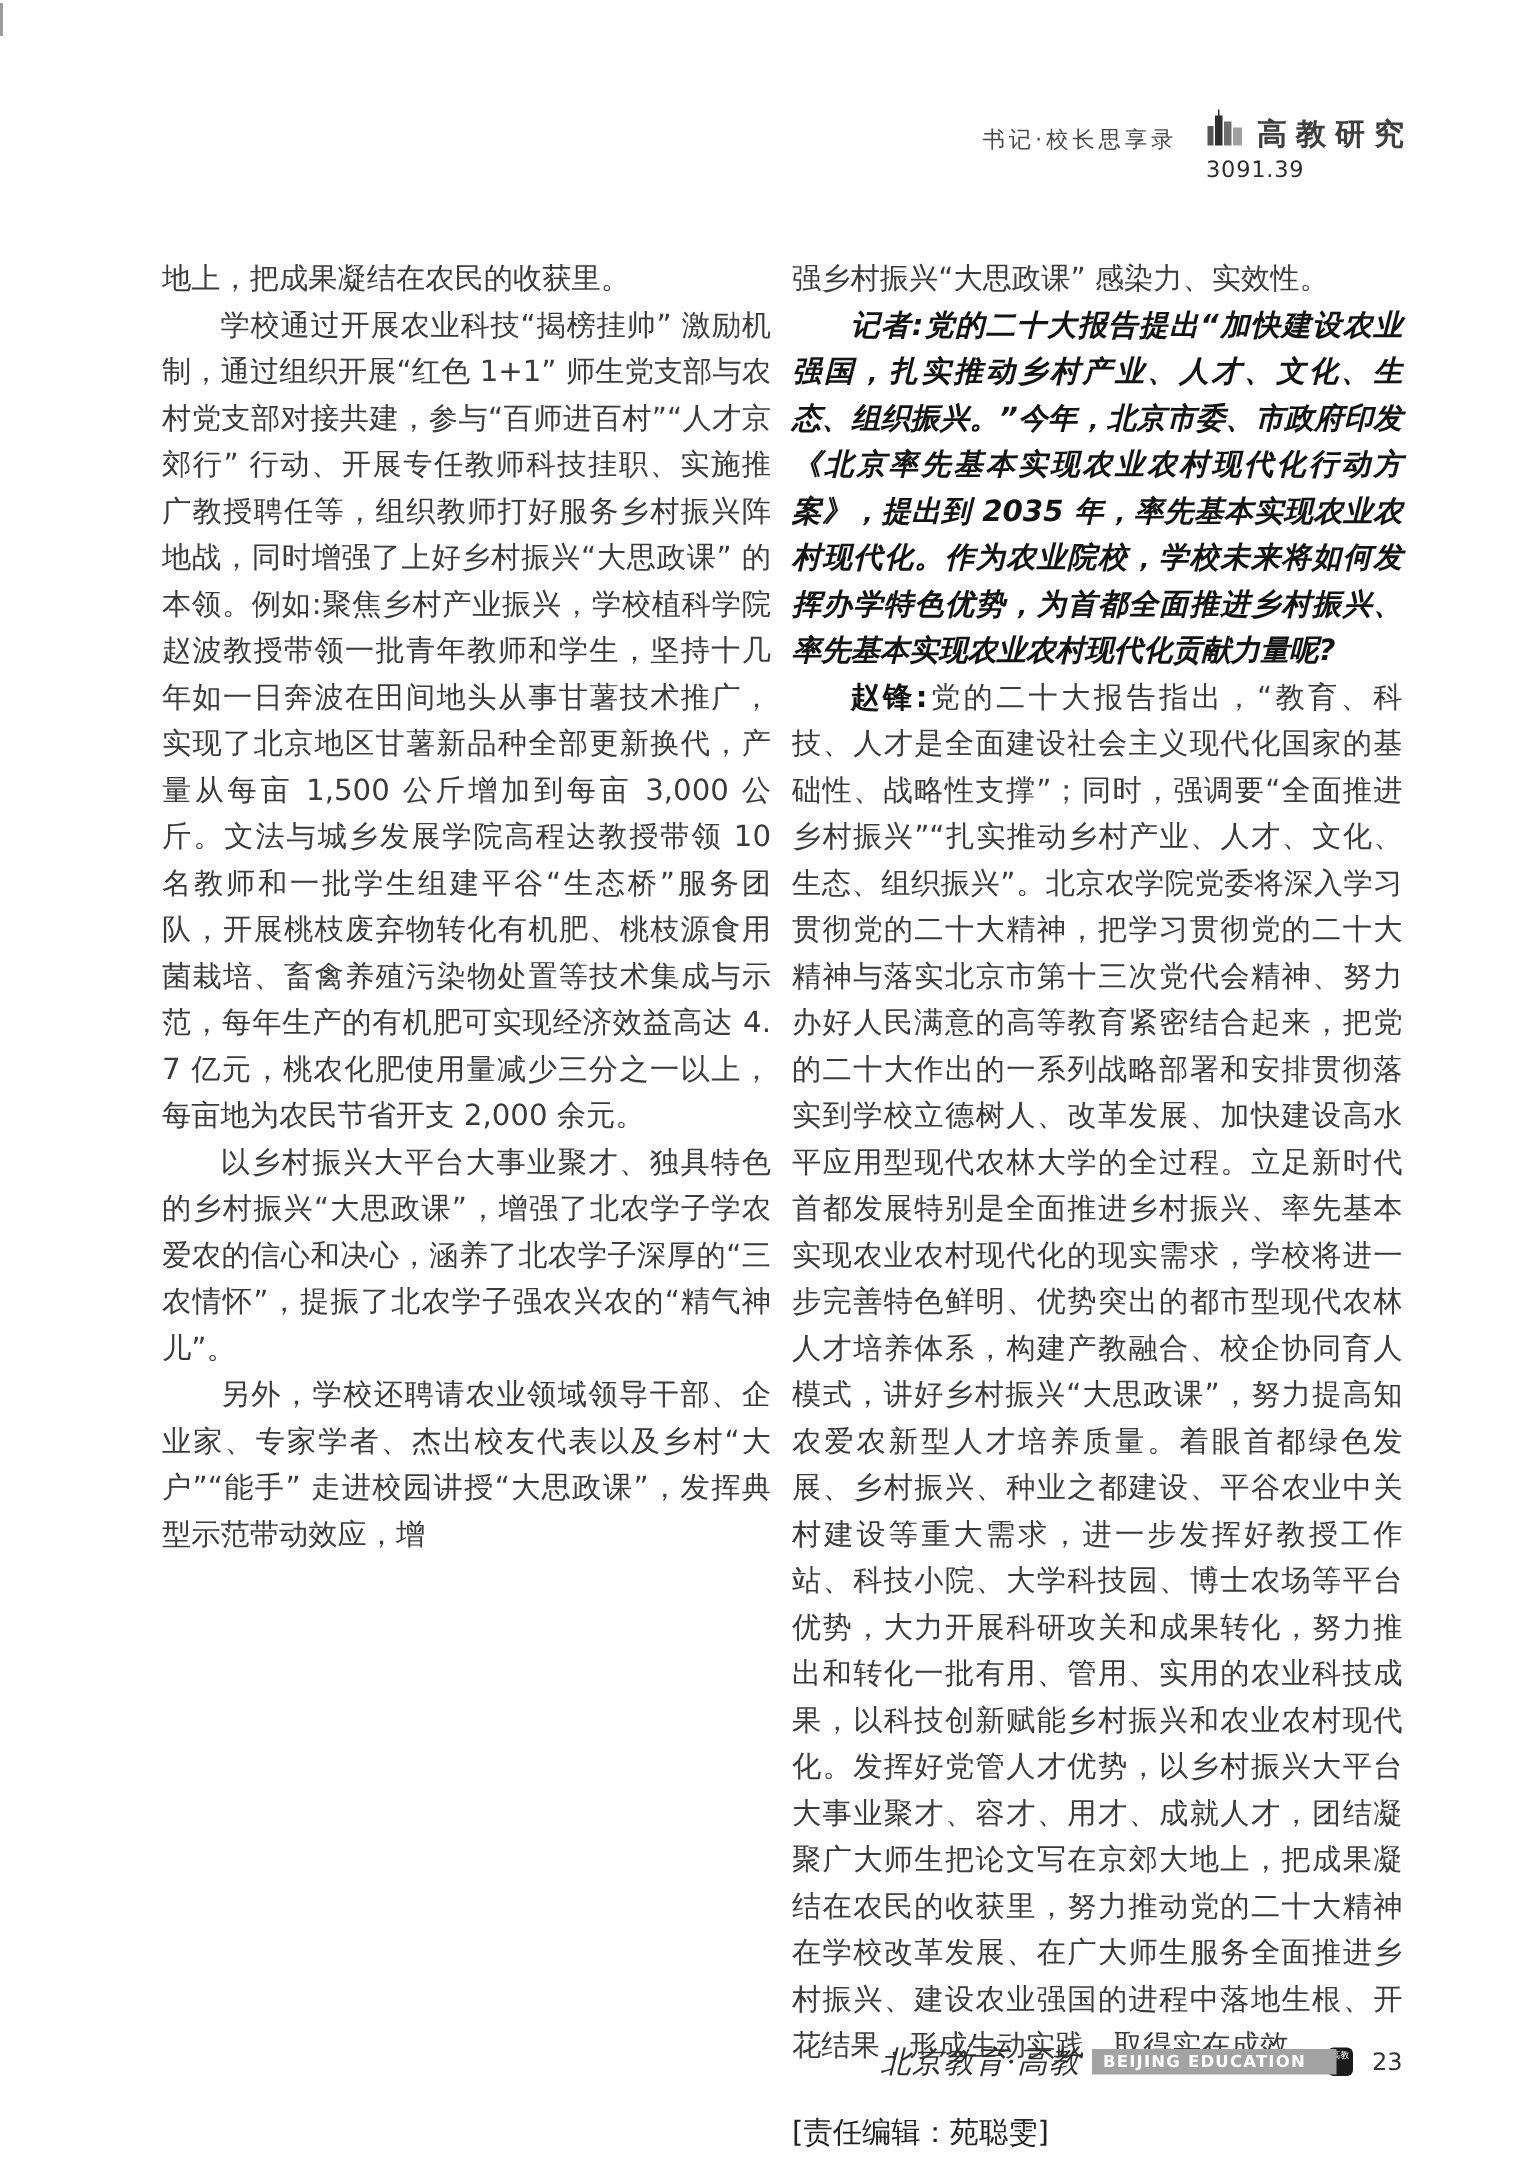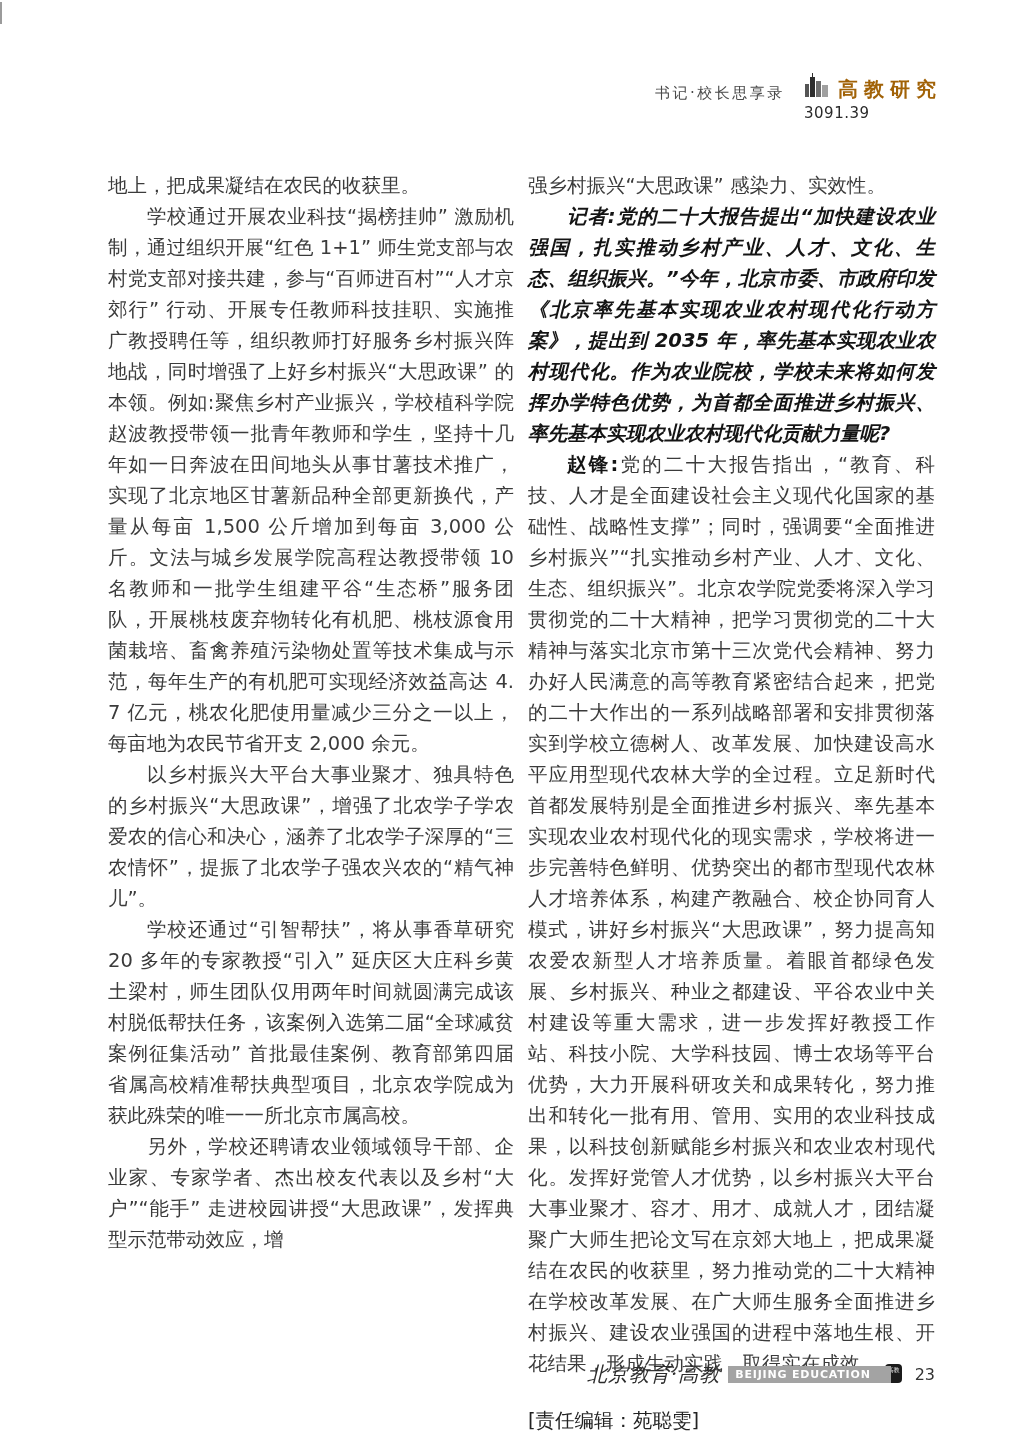--- a/index.html
+++ b/index.html
@@ -6,21 +6,21 @@
   body{
     width:1024px;height:1448px;position:relative;background:#ffffff;
     font-family:"DejaVu Sans","Liberation Sans",sans-serif;
     color:#3b3b3b;overflow:hidden;
   }
   
   .corner-mark{position:absolute;left:0;top:2px;width:2px;height:22px;background:#9b9b9b;}
   
   .header-label{position:absolute;left:655px;top:84px;font-size:15px;letter-spacing:2.5px;color:#4a4a4a;}
   .logo-icon{position:absolute;left:804px;top:72px;width:28px;height:26px;}
-  .journal-title{position:absolute;left:838px;top:76px;font-size:20px;font-weight:700;letter-spacing:6px;color:#a16207;}
+  .journal-title{position:absolute;left:838px;top:76px;font-size:20px;font-weight:700;letter-spacing:6px;color:#404040;}
   .issue-date{position:absolute;left:804px;top:104px;font-size:15px;letter-spacing:0.5px;color:#2a2a2a;}
   
   .col{position:absolute;top:170px;width:406px;}
   .col-left{left:108px;}
   .col-right{left:528px;width:407px;}
   .para{
     margin:0;font-size:19.5px;line-height:31px;
     text-align:justify;text-justify:inter-ideograph;
     word-break:break-all;
   }
@@ -71,21 +71,20 @@
   </svg>
 </span>
 
 <div class="journal-title">高教研究</div>
 <div class="issue-date">3091.39</div>
 
 <div class="col col-left">
     <p class="para plain">地上，把成果凝结在农民的收获里。</p>
     <p class="para body">学校通过开展农业科技“揭榜挂帅” 激励机制，通过组织开展“红色 1+1” 师生党支部与农村党支部对接共建，参与“百师进百村”“人才京郊行” 行动、开展专任教师科技挂职、实施推广教授聘任等，组织教师打好服务乡村振兴阵地战，同时增强了上好乡村振兴“大思政课” 的本领。例如:聚焦乡村产业振兴，学校植科学院赵波教授带领一批青年教师和学生，坚持十几年如一日奔波在田间地头从事甘薯技术推广，实现了北京地区甘薯新品种全部更新换代，产量从每亩 1,500 公斤增加到每亩 3,000 公斤。文法与城乡发展学院高程达教授带领 10 名教师和一批学生组建平谷“生态桥”服务团队，开展桃枝废弃物转化有机肥、桃枝源食用菌栽培、畜禽养殖污染物处置等技术集成与示范，每年生产的有机肥可实现经济效益高达 4.7 亿元，桃农化肥使用量减少三分之一以上，每亩地为农民节省开支 2,000 余元。</p>
     <p class="para body">以乡村振兴大平台大事业聚才、独具特色的乡村振兴“大思政课”，增强了北农学子学农爱农的信心和决心，涵养了北农学子深厚的“三农情怀”，提振了北农学子强农兴农的“精气神儿”。</p>
-    <p class="para body">学校还通过“引智帮扶”，将从事香草研究 20 多年的专家教授“引入” 延庆区大庄科乡黄土梁村，师生团队仅用两年时间就圆满完成该村脱低帮扶任务，该案例入选第二届“全球减贫案例征集活动” 首批最佳案例、教育部第四届省属高校精准帮扶典型项目，北京农学院成为获此殊荣的唯一一所北京市属高校。</p>
     <p class="para body">另外，学校还聘请农业领域领导干部、企业家、专家学者、杰出校友代表以及乡村“大户”“能手” 走进校园讲授“大思政课”，发挥典型示范带动效应，增</p>
   </div>
 
 <div class="col col-right">
   <div>
       <p class="para plain">强乡村振兴“大思政课” 感染力、实效性。</p>
       <p class="para question"><span class="lead">记者:</span>党的二十大报告提出“加快建设农业强国，扎实推动乡村产业、人才、文化、生态、组织振兴。”今年，北京市委、市政府印发《北京率先基本实现农业农村现代化行动方案》，提出到 2035 年，率先基本实现农业农村现代化。作为农业院校，学校未来将如何发挥办学特色优势，为首都全面推进乡村振兴、率先基本实现农业农村现代化贡献力量呢?</p>
       <p class="para answer"><span class="lead">赵锋:</span>党的二十大报告指出，“教育、科技、人才是全面建设社会主义现代化国家的基础性、战略性支撑”；同时，强调要“全面推进乡村振兴”“扎实推动乡村产业、人才、文化、生态、组织振兴”。北京农学院党委将深入学习贯彻党的二十大精神，把学习贯彻党的二十大精神与落实北京市第十三次党代会精神、努力办好人民满意的高等教育紧密结合起来，把党的二十大作出的一系列战略部署和安排贯彻落实到学校立德树人、改革发展、加快建设高水平应用型现代农林大学的全过程。立足新时代首都发展特别是全面推进乡村振兴、率先基本实现农业农村现代化的现实需求，学校将进一步完善特色鲜明、优势突出的都市型现代农林人才培养体系，构建产教融合、校企协同育人模式，讲好乡村振兴“大思政课”，努力提高知农爱农新型人才培养质量。着眼首都绿色发展、乡村振兴、种业之都建设、平谷农业中关村建设等重大需求，进一步发挥好教授工作站、科技小院、大学科技园、博士农场等平台优势，大力开展科研攻关和成果转化，努力推出和转化一批有用、管用、实用的农业科技成果，以科技创新赋能乡村振兴和农业农村现代化。发挥好党管人才优势，以乡村振兴大平台大事业聚才、容才、用才、成就人才，团结凝聚广大师生把论文写在京郊大地上，把成果凝结在农民的收获里，努力推动党的二十大精神在学校改革发展、在广大师生服务全面推进乡村振兴、建设农业强国的进程中落地生根、开花结果，形成生动实践，取得实在成效。<span class="seal">高教</span></p>
     </div>
   <div class="editor-note">[责任编辑：苑聪雯]</div>

